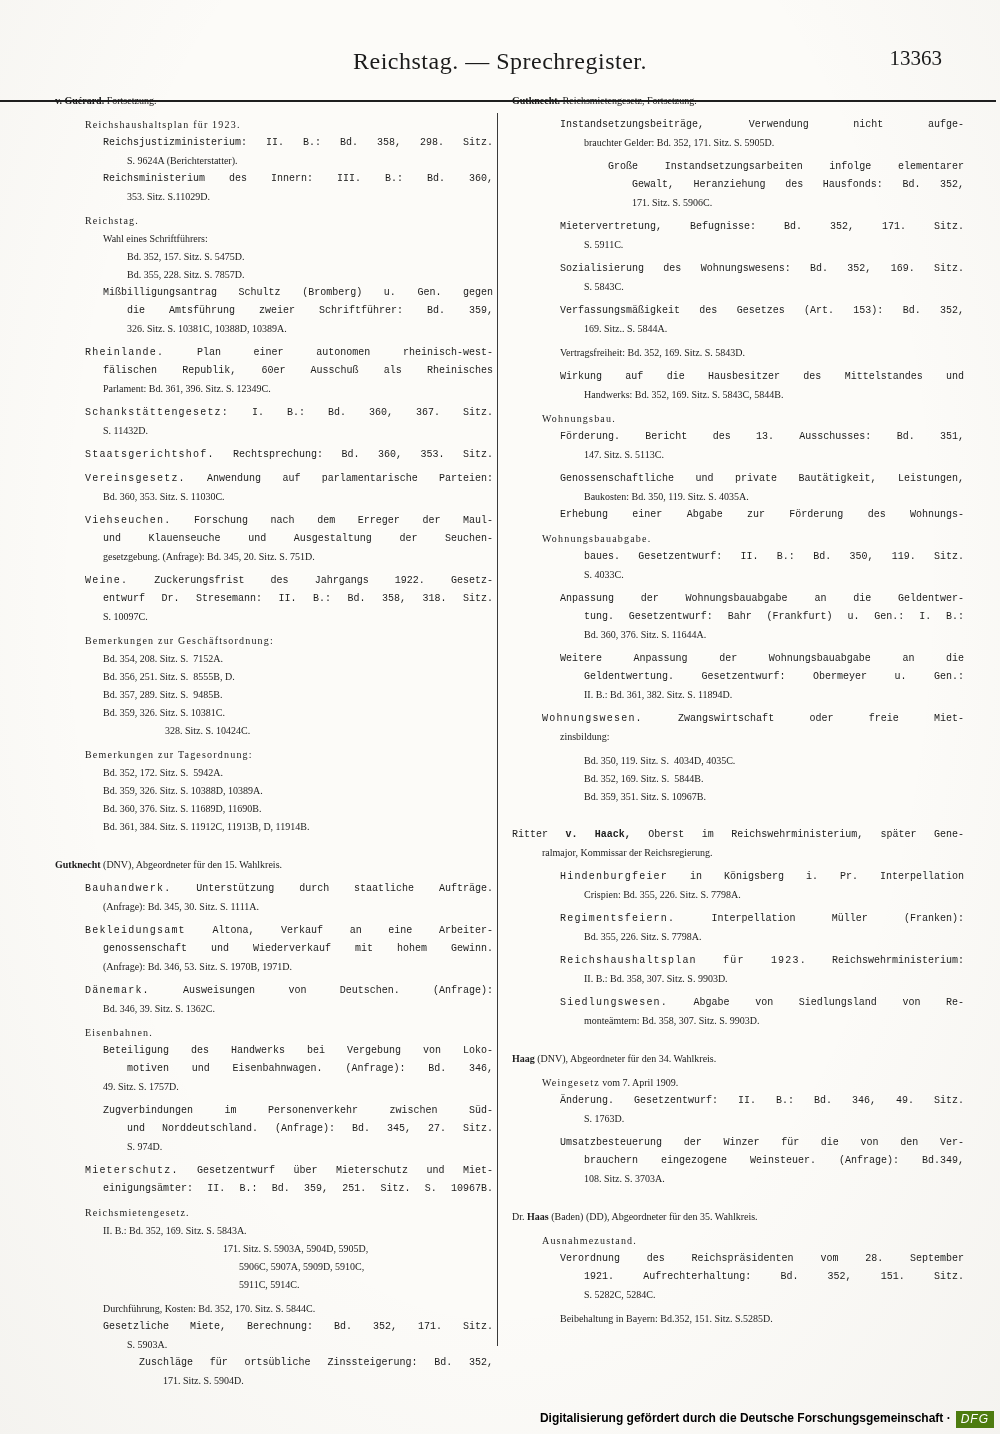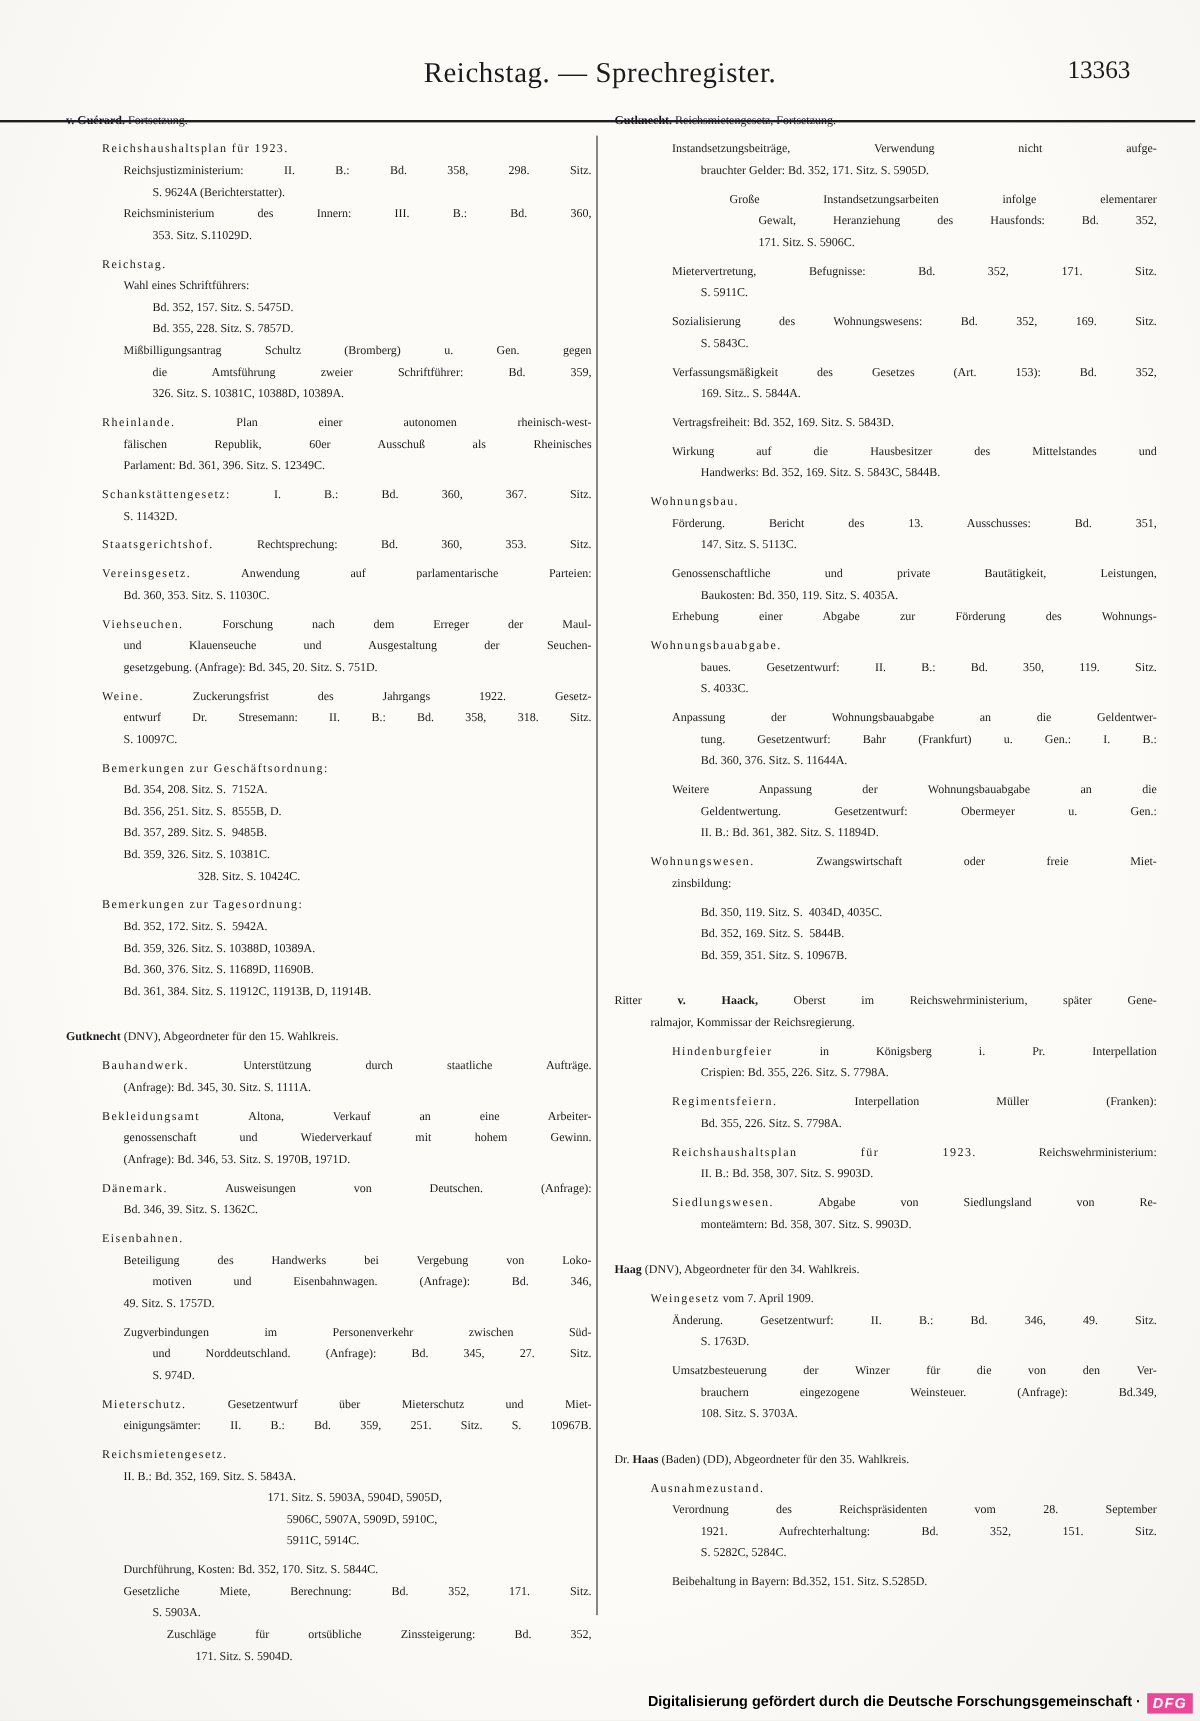--- a/index.html
+++ b/index.html
@@ -25,40 +25,40 @@
   }
   .pagenum{position:absolute;right:58px;top:-2px;font-size:21px;}
   .hrule{position:absolute;top:100px;left:0;right:4px;height:2px;background:#1f1f1f;}
   .coldiv{position:absolute;left:497px;top:113px;width:1px;height:1233px;background:#3a3a3a;}
   .col{position:absolute;top:92px;font-size:10px;}
   .col.left{left:55px;width:438px;}
   .col.right{left:512px;width:452px;}
   .block{margin-top:20px;}
   .block:first-child{margin-top:0;}
   .line{line-height:18px;min-height:18px;}
-  .line.j{text-align:justify;text-align-last:justify;}
+  .line.j{text-align:justify;text-align-last:justify;font-family:Liberation Mono, monospace;}
   .line.g{margin-top:6px;}
   .i0{padding-left:0;}
   .i1{padding-left:30px;}
   .i2{padding-left:48px;}
   .i3{padding-left:72px;}
   .i4{padding-left:96px;}
   .i5{padding-left:120px;}
   .seg.b{font-weight:bold;}
   .seg.sp{letter-spacing:0.12em;}
   .footer{
     position:absolute;right:6px;bottom:6px;
     display:flex;align-items:flex-start;gap:5px;
     font-family:"Liberation Sans","DejaVu Sans",sans-serif;
     font-size:12px;font-weight:bold;color:#000;
   }
   .dfg{
     display:inline-block;
-    background:#ec4899;color:#ffffff;
-    font-style:italic;font-weight:bold;
+    background:#4d7c0f;color:#ffffff;
+    font-style:italic;font-weight:normal;
     padding:1px 5px 2px 5px;
     letter-spacing:1px;font-size:12px;
   }
 </style>
 </head>
 <body>
 
 <div class="page">
   <div class="header">
     <span class="htitle">Reichstag. — Sprechregister.</span>

